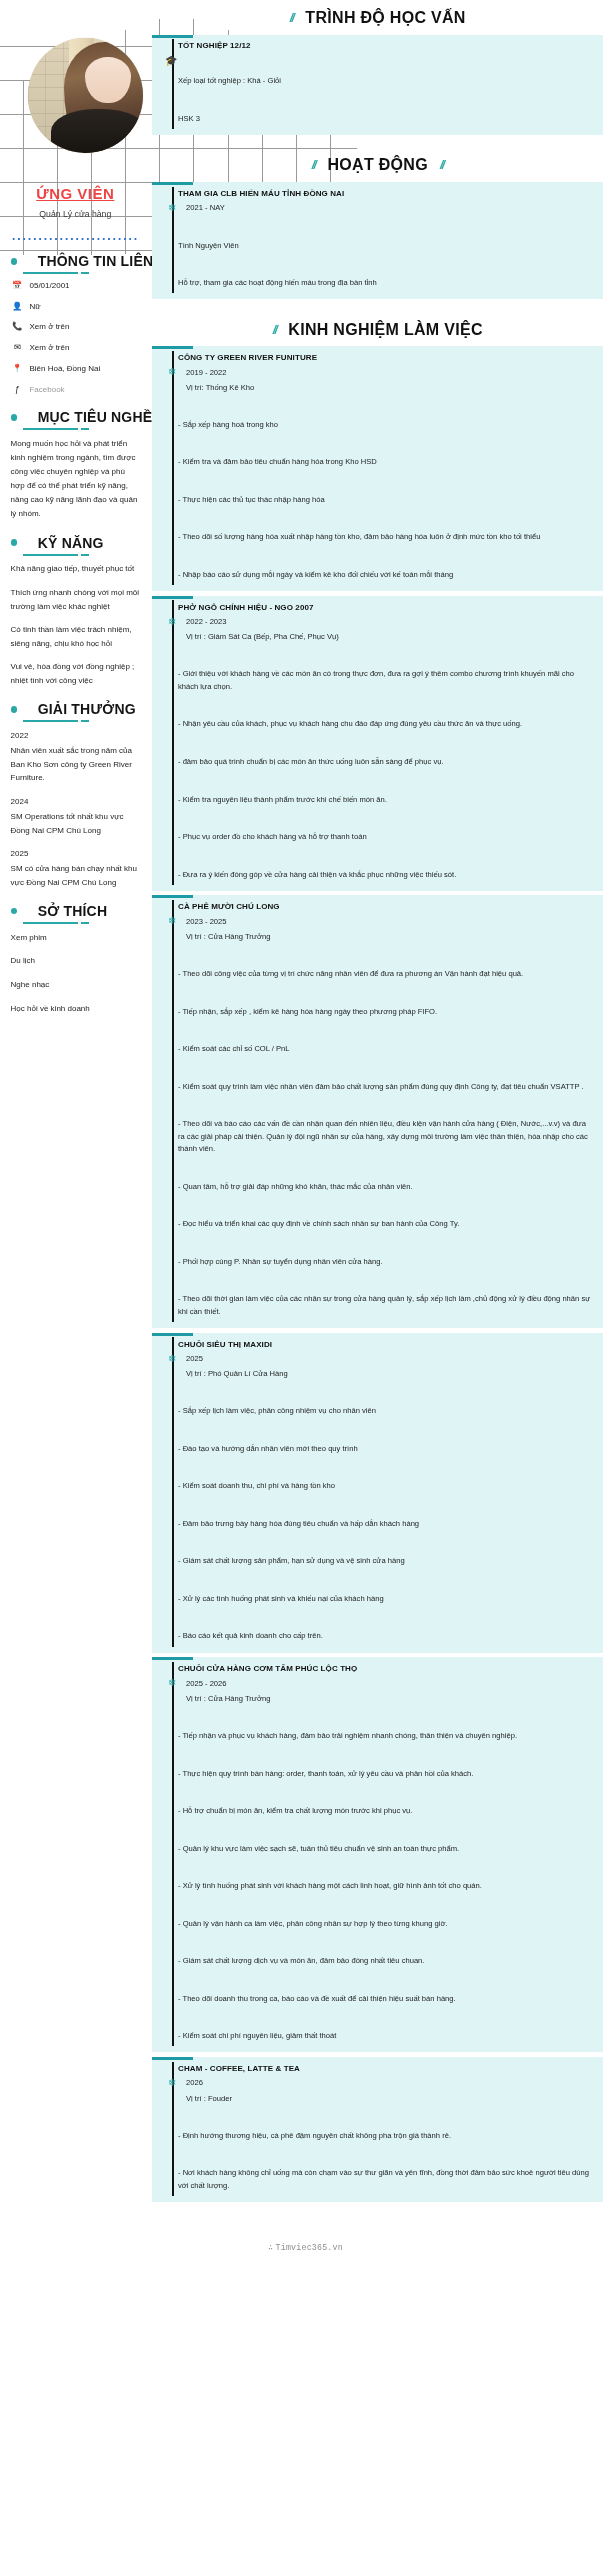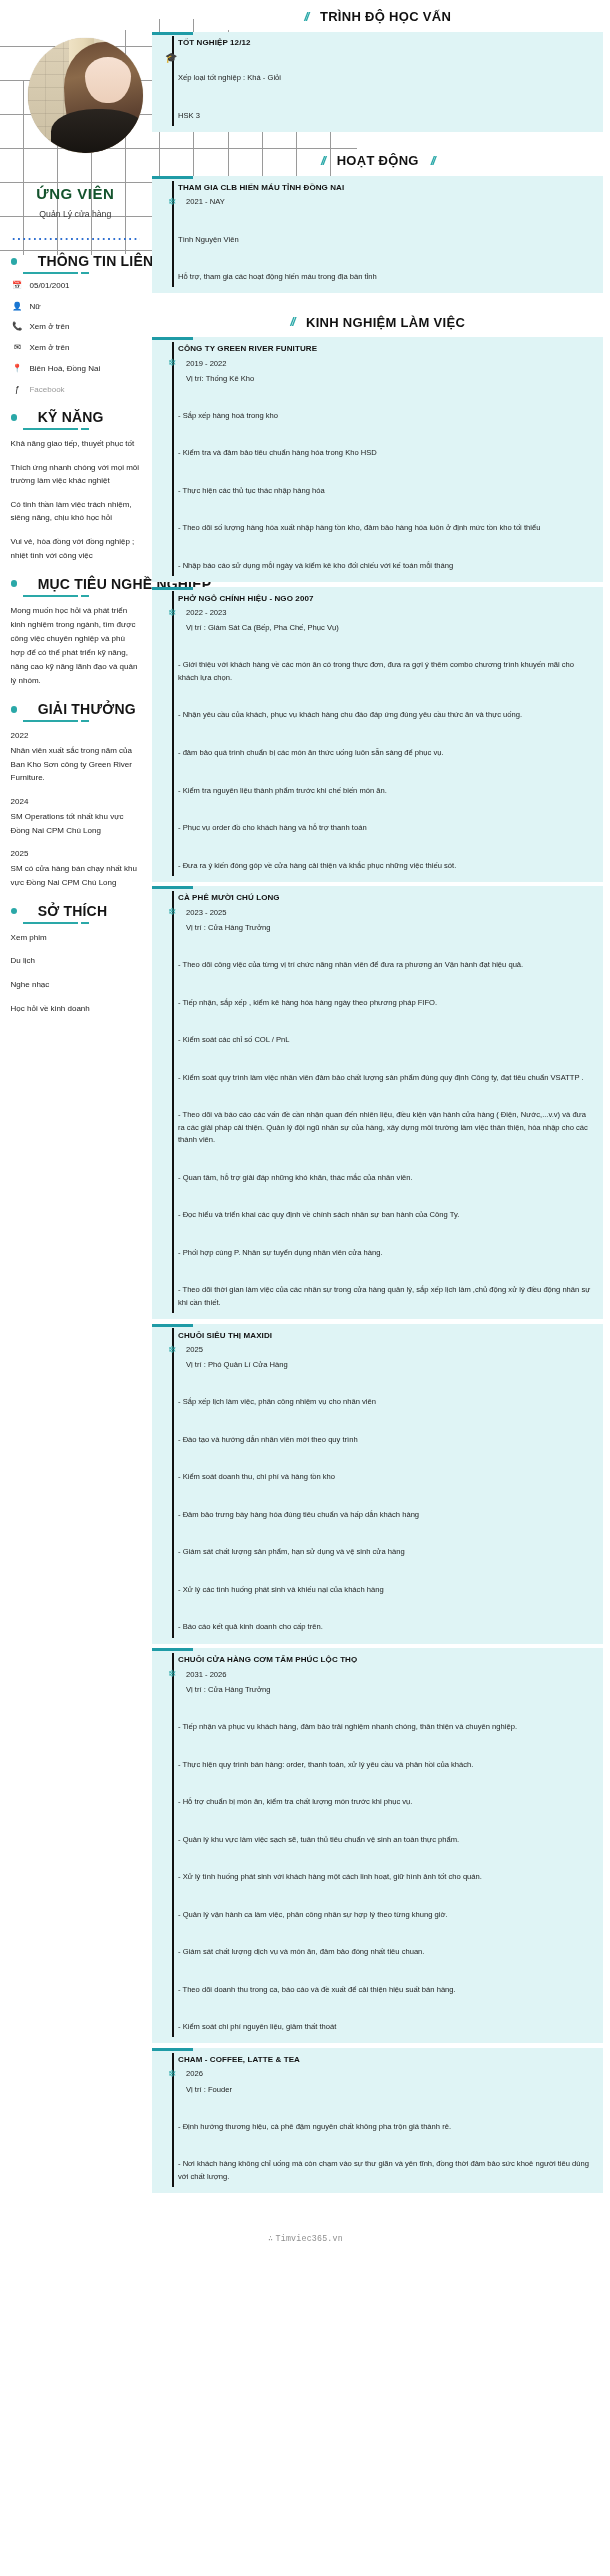--- a/index.html
+++ b/index.html
@@ -105,22 +105,23 @@
   .name-block {
     text-align: center;
     position: relative;
     z-index: 3;
     margin-top: -4.6px;
   }
   .cand-name {
     font-size: 15px;
     font-weight: 700;
     letter-spacing: 0.5px;
-    color: #14532d;
+    color: #ef4444;
     line-height: 1.2;
+    text-decoration: underline;
   }
   .cand-role {
     font-size: 8.7px;
     color: #3a3a3a;
     margin-top: 6px;
     line-height: 1.3;
   }
 
   
   .dots {
@@ -202,21 +203,21 @@
     position: relative;
   }
   .slashes {
     color: #2aa8a8;
     font-weight: 700;
     font-size: 12px;
     font-style: italic;
     letter-spacing: -1.5px;
   }
   .rsec-title {
-    font-size: 13px;
+    font-size: 16px;
     font-weight: 700;
     color: #111111;
     letter-spacing: 0.3px;
     text-align: left;
   }
 
   
   .card {
     position: relative;
     background: #dff4f5;
@@ -360,44 +361,44 @@
             <div class="crow muted">
               <span class="ci">ƒ</span>
               <span class="ctext">Facebook</span>
             </div>
           </div>
       </div>
 
       <div class="lsec">
         <div class="lsec-head">
           <span class="lsec-dot"></span>
+          <span class="lsec-title">MỤC TIÊU NGHỀ NGHIỆP</span>
+        </div>
+        <div class="lsec-rule">
+            <i></i>
+            <i></i>
+          </div>
+        <div class="ltext">Mong muốn học hỏi và phát triển kinh nghiệm trong ngành, tìm được công việc chuyên nghiệp và phù hợp để có thể phát triển kỹ năng, nâng cao kỹ năng lãnh đạo và quản lý nhóm.</div>
+      </div>
+
+      <div class="lsec">
+        <div class="lsec-head">
+          <span class="lsec-dot"></span>
           <span class="lsec-title">KỸ NĂNG</span>
         </div>
         <div class="lsec-rule">
             <i></i>
             <i></i>
           </div>
         <div id="skills-list">
             <div class="lblock">Khả năng giao tiếp, thuyết phục tốt</div>
             <div class="lblock">Thích ứng nhanh chóng với mọi môi trường làm việc khác nghiệt</div>
             <div class="lblock">Có tinh thần làm việc trách nhiệm, siêng năng, chịu khó học hỏi</div>
             <div class="lblock">Vui vẻ, hòa đồng với đồng nghiệp ; nhiệt tình với công việc</div>
           </div>
-      </div>
-
-      <div class="lsec">
-        <div class="lsec-head">
-          <span class="lsec-dot"></span>
-          <span class="lsec-title">MỤC TIÊU NGHỀ NGHIỆP</span>
-        </div>
-        <div class="lsec-rule">
-            <i></i>
-            <i></i>
-          </div>
-        <div class="ltext">Mong muốn học hỏi và phát triển kinh nghiệm trong ngành, tìm được công việc chuyên nghiệp và phù hợp để có thể phát triển kỹ năng, nâng cao kỹ năng lãnh đạo và quản lý nhóm.</div>
       </div>
 
       <div class="lsec">
         <div class="lsec-head">
           <span class="lsec-dot"></span>
           <span class="lsec-title">GIẢI THƯỞNG</span>
         </div>
         <div class="lsec-rule">
             <i></i>
             <i></i>
@@ -521,21 +522,21 @@
             <div class="card-line">- Kiểm soát doanh thu, chi phí và hàng tồn kho</div>
             <div class="card-line">- Đảm bảo trưng bày hàng hóa đúng tiêu chuẩn và hấp dẫn khách hàng</div>
             <div class="card-line">- Giám sát chất lượng sản phẩm, hạn sử dụng và vệ sinh cửa hàng</div>
             <div class="card-line">- Xử lý các tình huống phát sinh và khiếu nại của khách hàng</div>
             <div class="card-line">- Báo cáo kết quả kinh doanh cho cấp trên.</div>
           </div>
           <div class="card">
             <div class="vline"></div>
             <div class="badge">❄</div>
             <div class="card-title">CHUỖI CỬA HÀNG CƠM TẤM PHÚC LỘC THỌ</div>
-            <div class="card-sub">2031 - 2026</div>
+            <div class="card-sub">2025 - 2026</div>
             <div class="card-sub">Vị trí : Cửa Hàng Trưởng</div>
             <div class="card-line">- Tiếp nhận và phục vụ khách hàng, đảm bảo trải nghiệm nhanh chóng, thân thiện và chuyên nghiệp.</div>
             <div class="card-line">- Thực hiện quy trình bán hàng: order, thanh toán, xử lý yêu cầu và phản hồi của khách.</div>
             <div class="card-line">- Hỗ trợ chuẩn bị món ăn, kiểm tra chất lượng món trước khi phục vụ.</div>
             <div class="card-line">- Quản lý khu vực làm việc sạch sẽ, tuân thủ tiêu chuẩn vệ sinh an toàn thực phẩm.</div>
             <div class="card-line">- Xử lý tình huống phát sinh với khách hàng một cách linh hoạt, giữ hình ảnh tốt cho quán.</div>
             <div class="card-line">- Quản lý vận hành ca làm việc, phân công nhân sự hợp lý theo từng khung giờ.</div>
             <div class="card-line">- Giám sát chất lượng dịch vụ và món ăn, đảm bảo đóng nhất tiêu chuan.</div>
             <div class="card-line">- Theo dõi doanh thu trong ca, báo cáo và đề xuất để cải thiện hiệu suất bán hàng.</div>
             <div class="card-line">- Kiểm soát chi phí nguyên liệu, giảm thất thoát</div>

